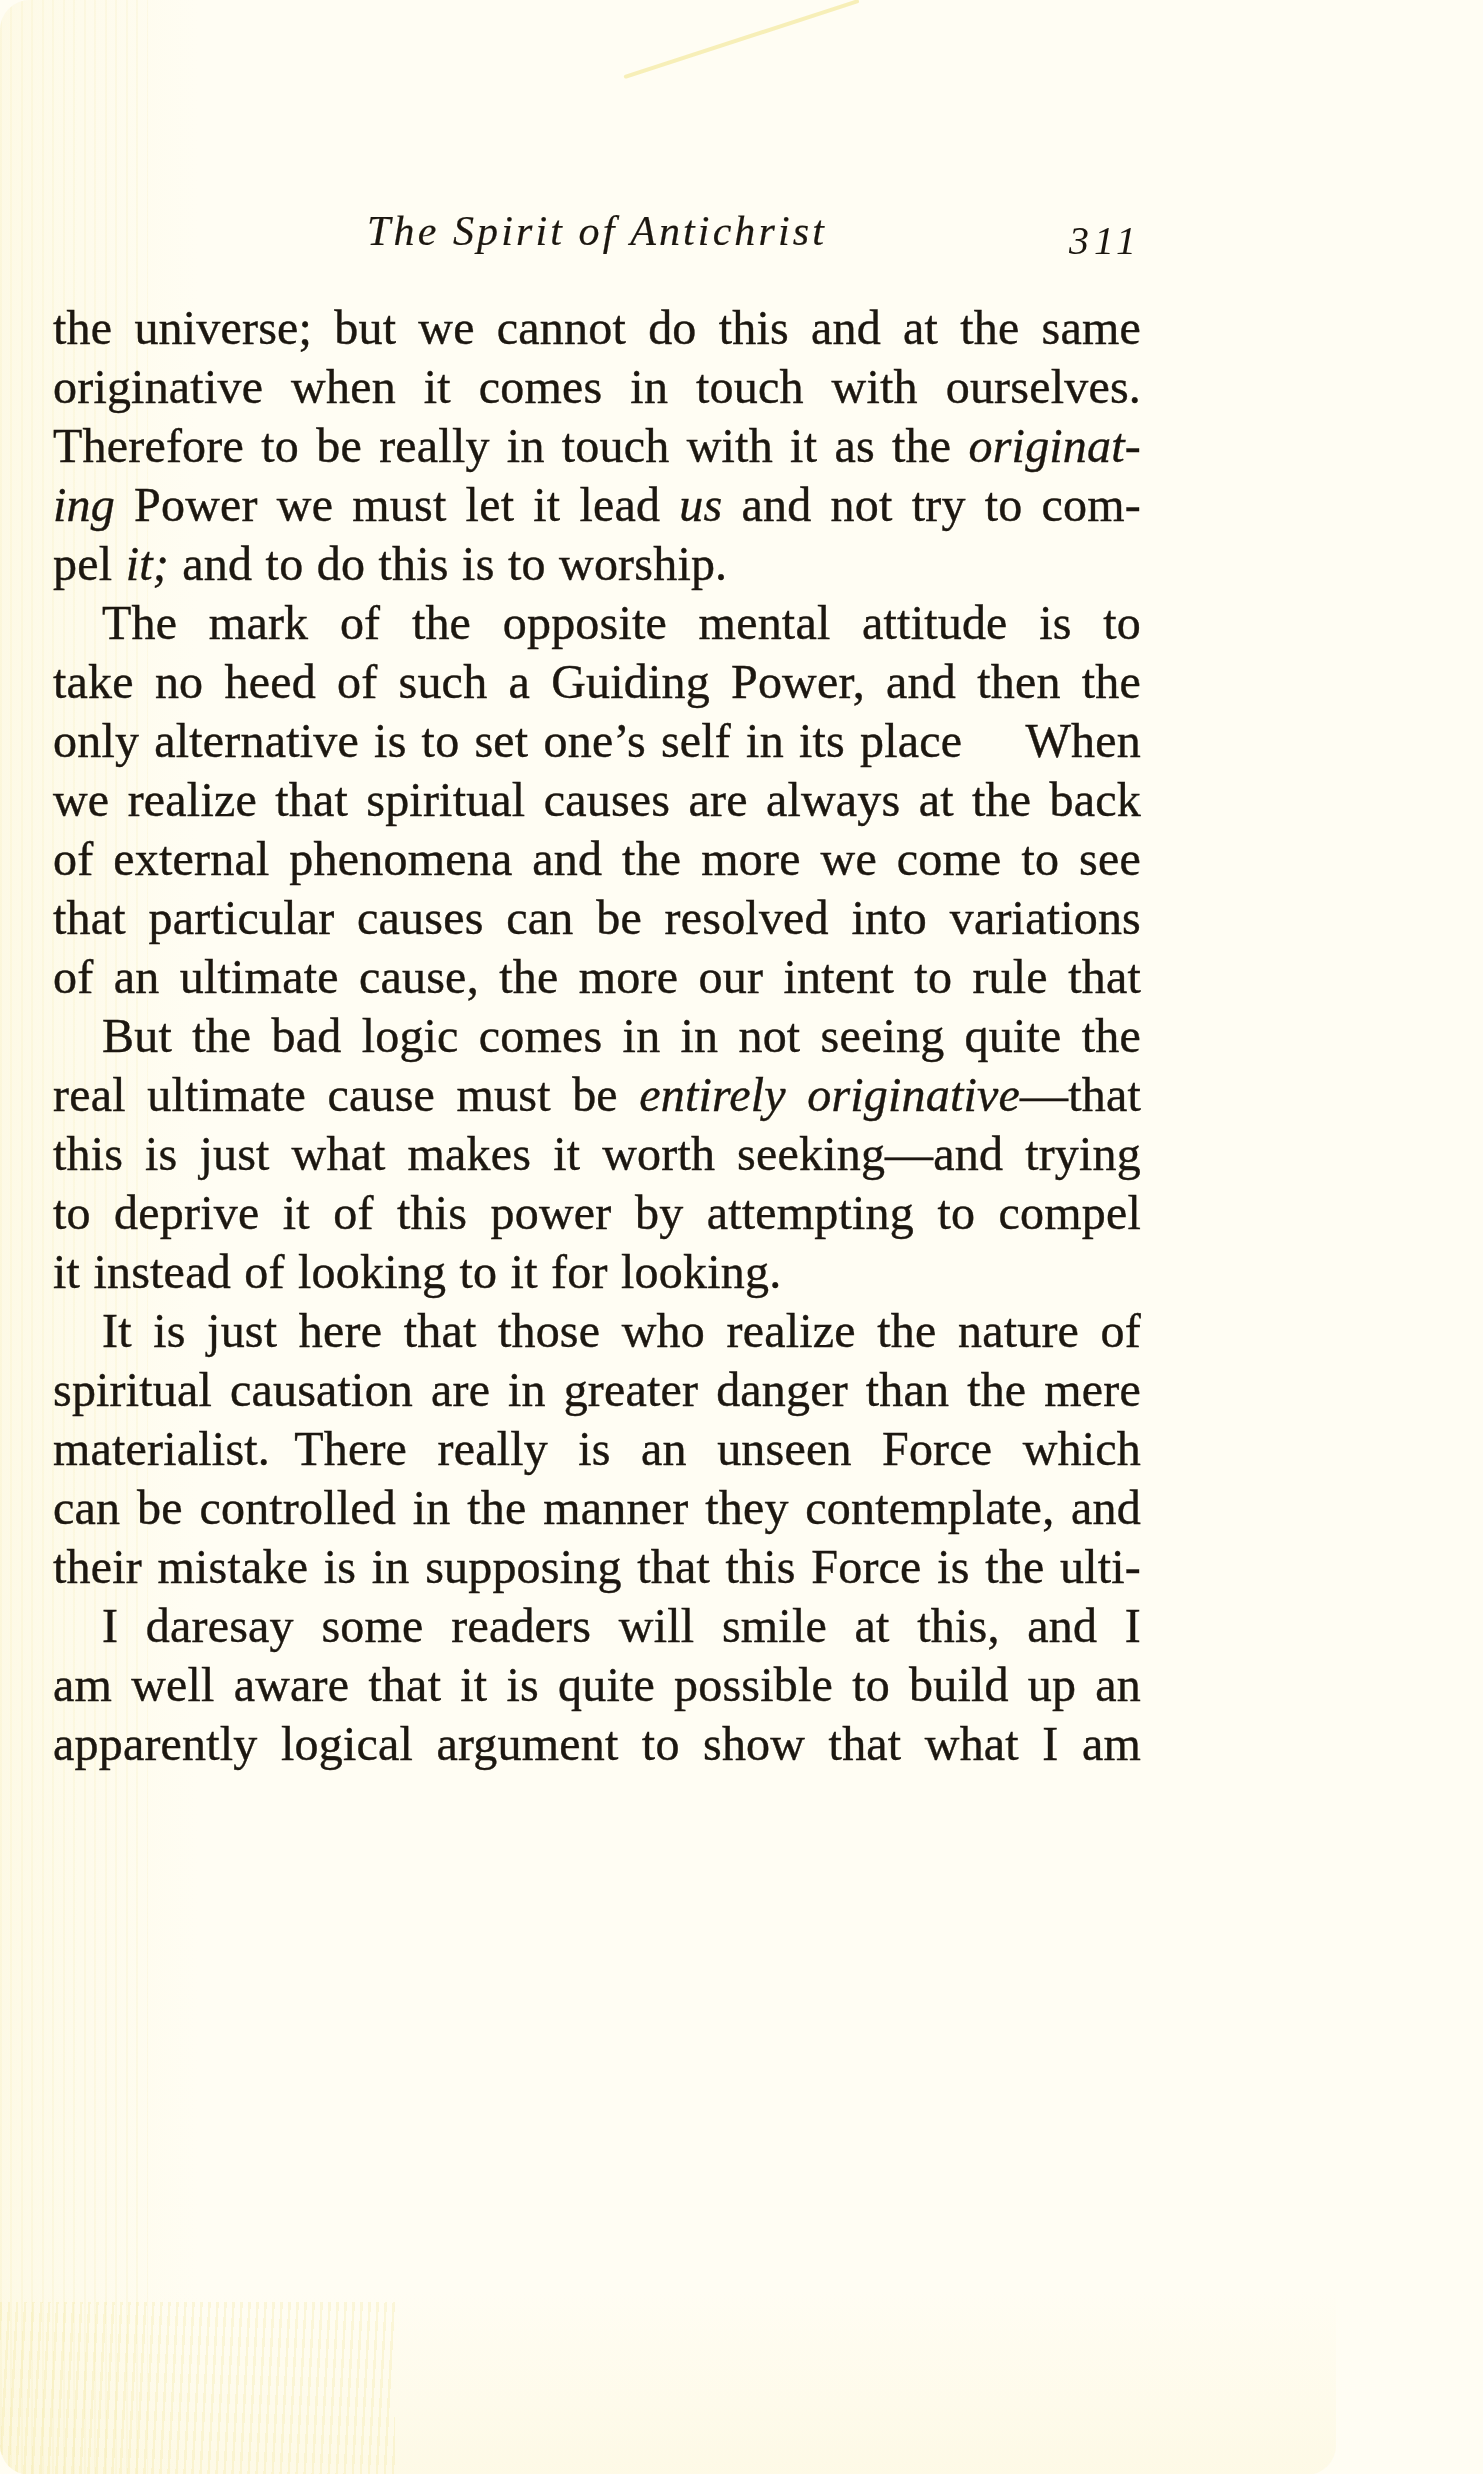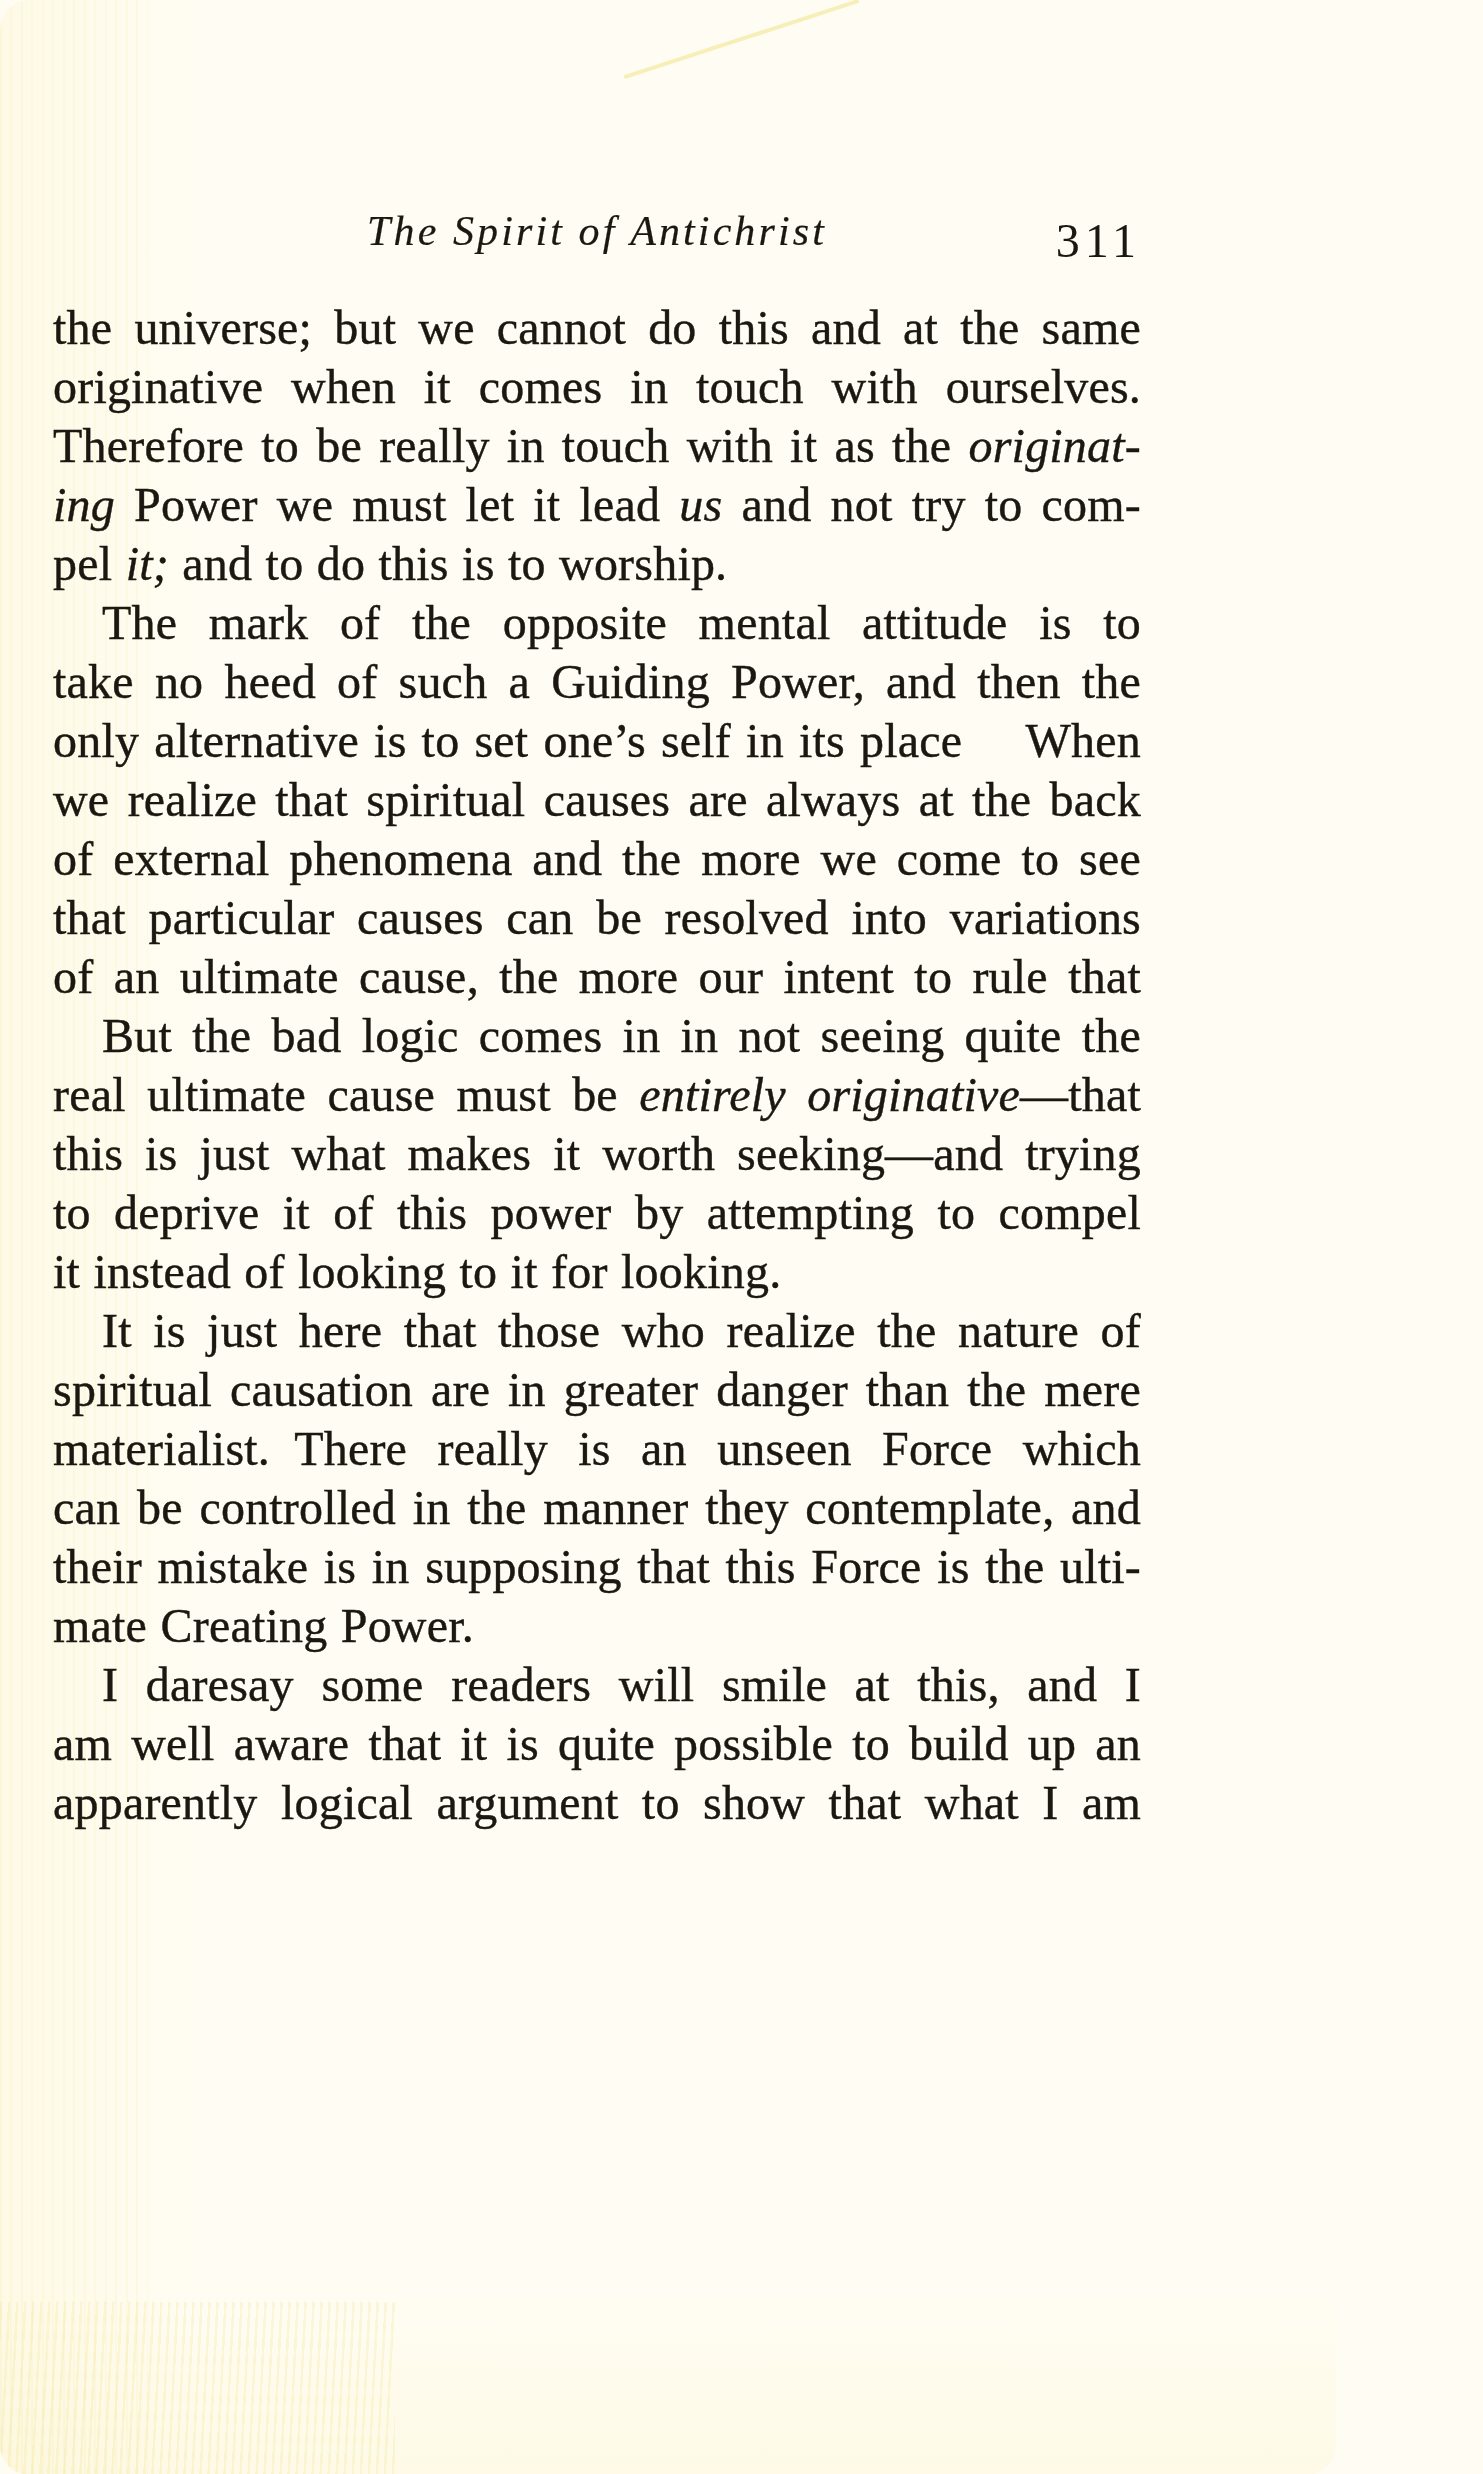--- a/index.html
+++ b/index.html
@@ -63,23 +63,24 @@
     text-align: center;
     font-style: italic;
     font-size: 42px;
     letter-spacing: 3.1px;
     -webkit-text-stroke: 0.2px currentColor;
   }
   .pagenum {
     position: absolute;
     right: 0;
     top: 8.6px;
-    font-size: 48px;
+    font-size: 40px;
     letter-spacing: 5px;
     font-feature-settings: "onum" 1;
+    font-style: italic;
   }
   .body {
     position: absolute;
     top: 298px;
     left: 53px;
     width: 1088px;
     font-size: 48px;
     line-height: 59px;
     letter-spacing: 0.2px;
     word-spacing: 1.2px;
@@ -134,21 +135,20 @@
         <div class="line j"><span>this is just what makes it worth seeking—and trying</span></div>
         <div class="line j"><span>to deprive it of this power by attempting to compel</span></div>
         <div class="line"><span>it instead of looking to it for looking.</span></div>
       </div>
       <div>
         <div class="line j ind"><span>It is just here that those who realize the nature of</span></div>
         <div class="line j"><span>spiritual causation are in greater danger than the mere</span></div>
         <div class="line j"><span>materialist. There really is an unseen Force which</span></div>
         <div class="line j"><span>can be controlled in the manner they contemplate, and</span></div>
         <div class="line j"><span>their mistake is in supposing that this Force is the ulti-</span></div>
-        <div class="line"><span>mate Creating Power.</span></div>
       </div>
       <div>
         <div class="line j ind"><span>I daresay some readers will smile at this, and I</span></div>
         <div class="line j"><span>am well aware that it is quite possible to build up an</span></div>
         <div class="line j"><span>apparently logical argument to show that what I am</span></div>
       </div>
     </div>
 </div>
 
 

